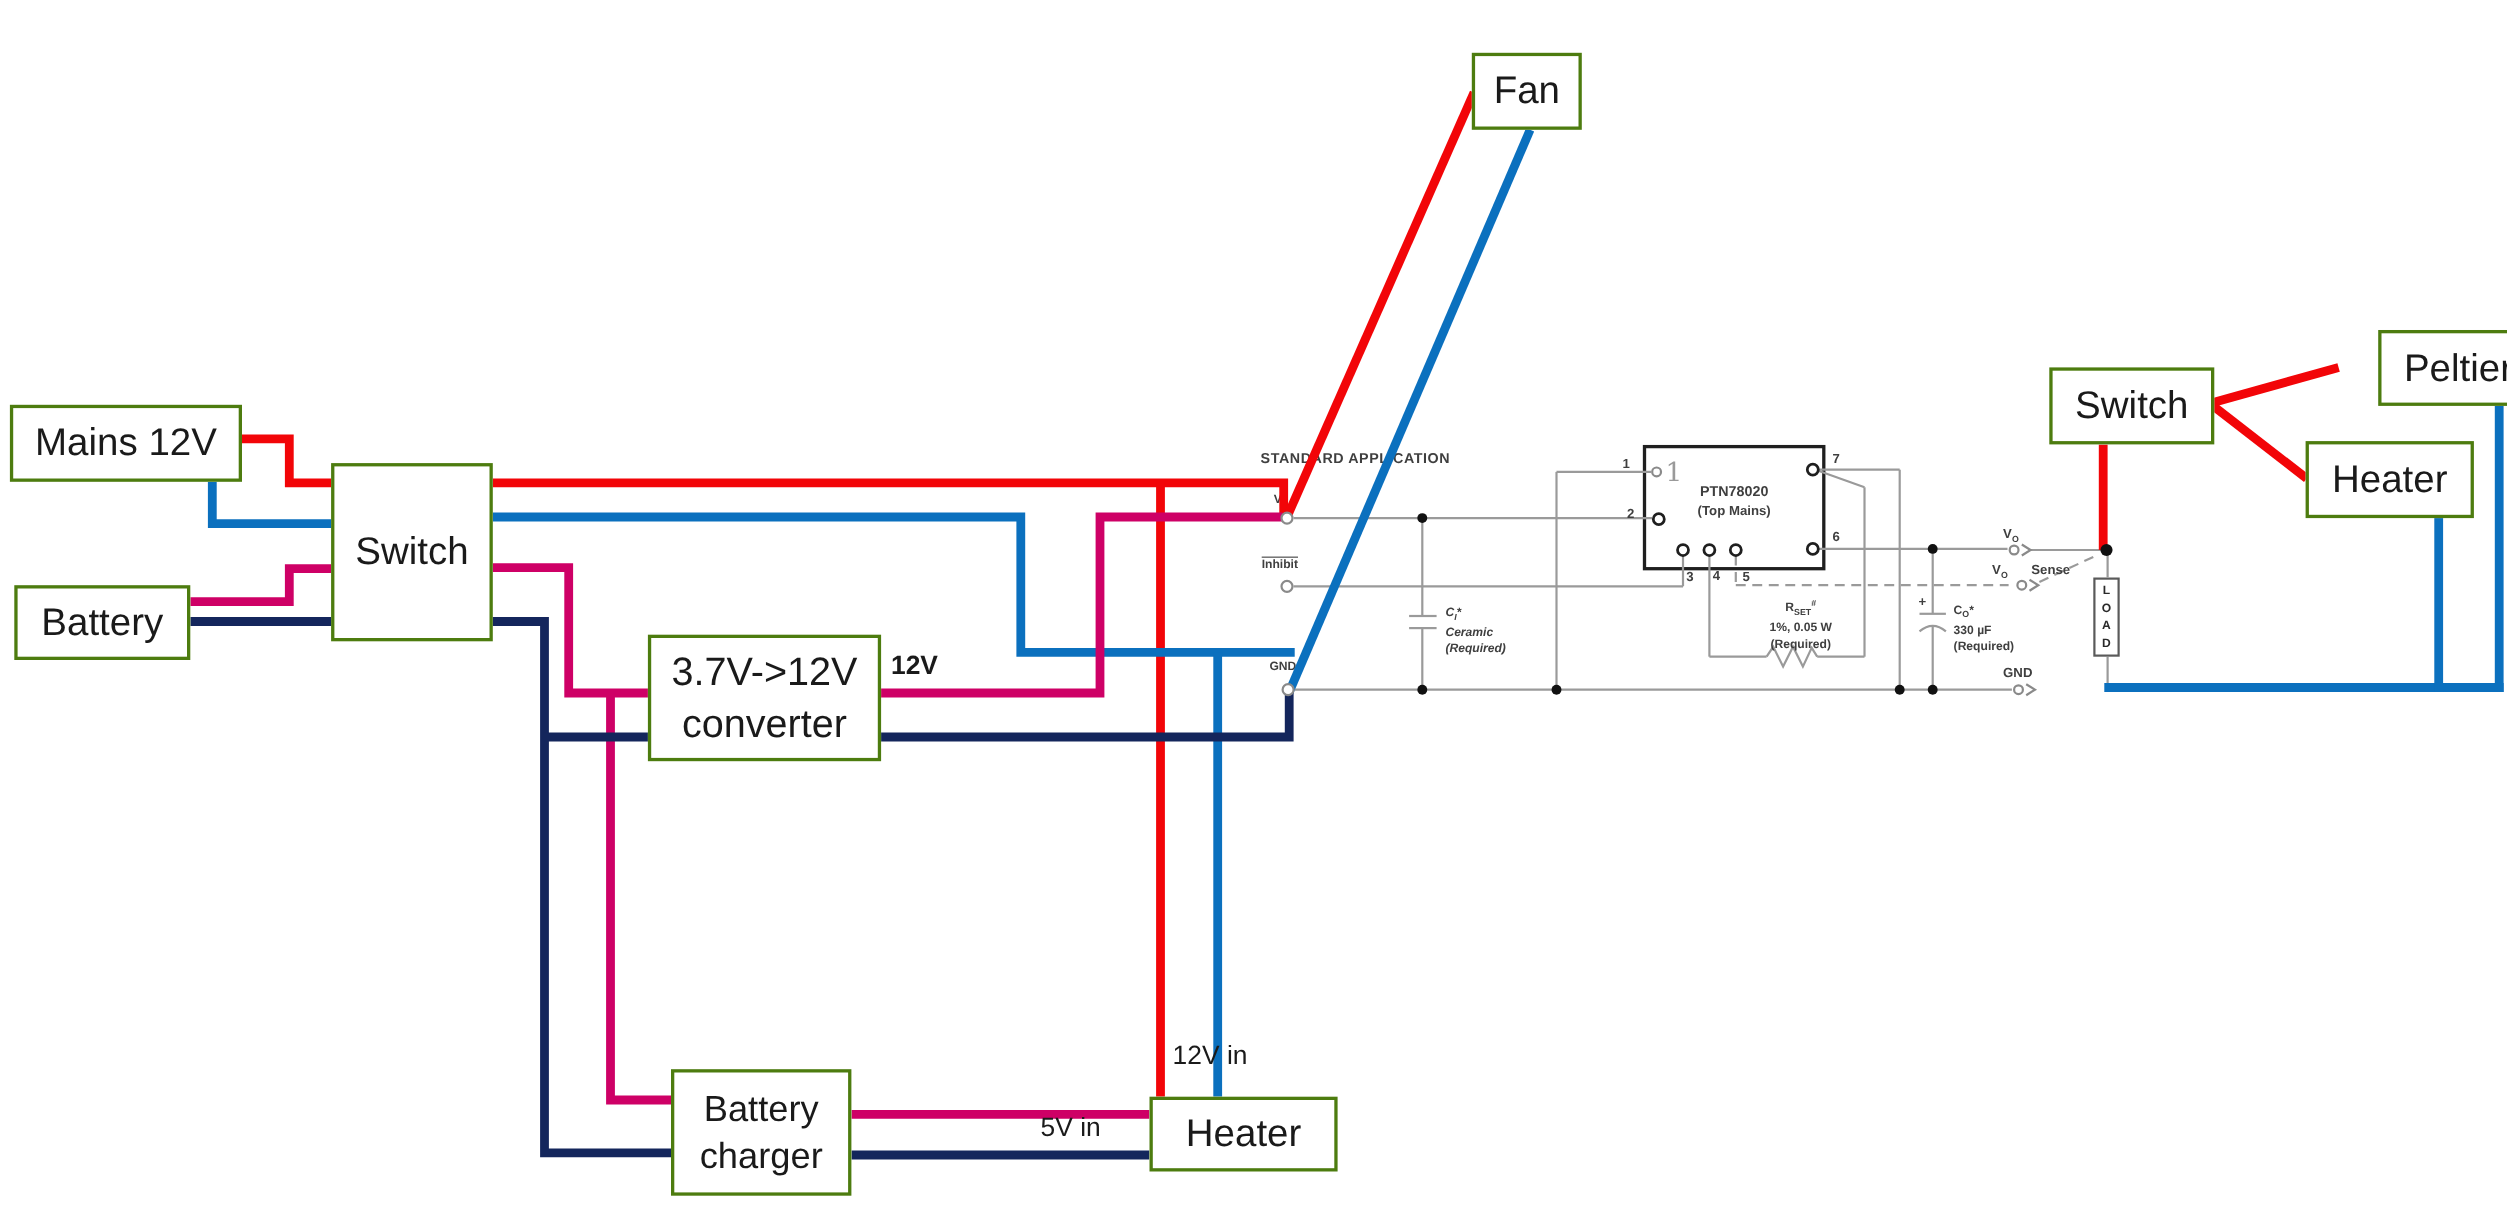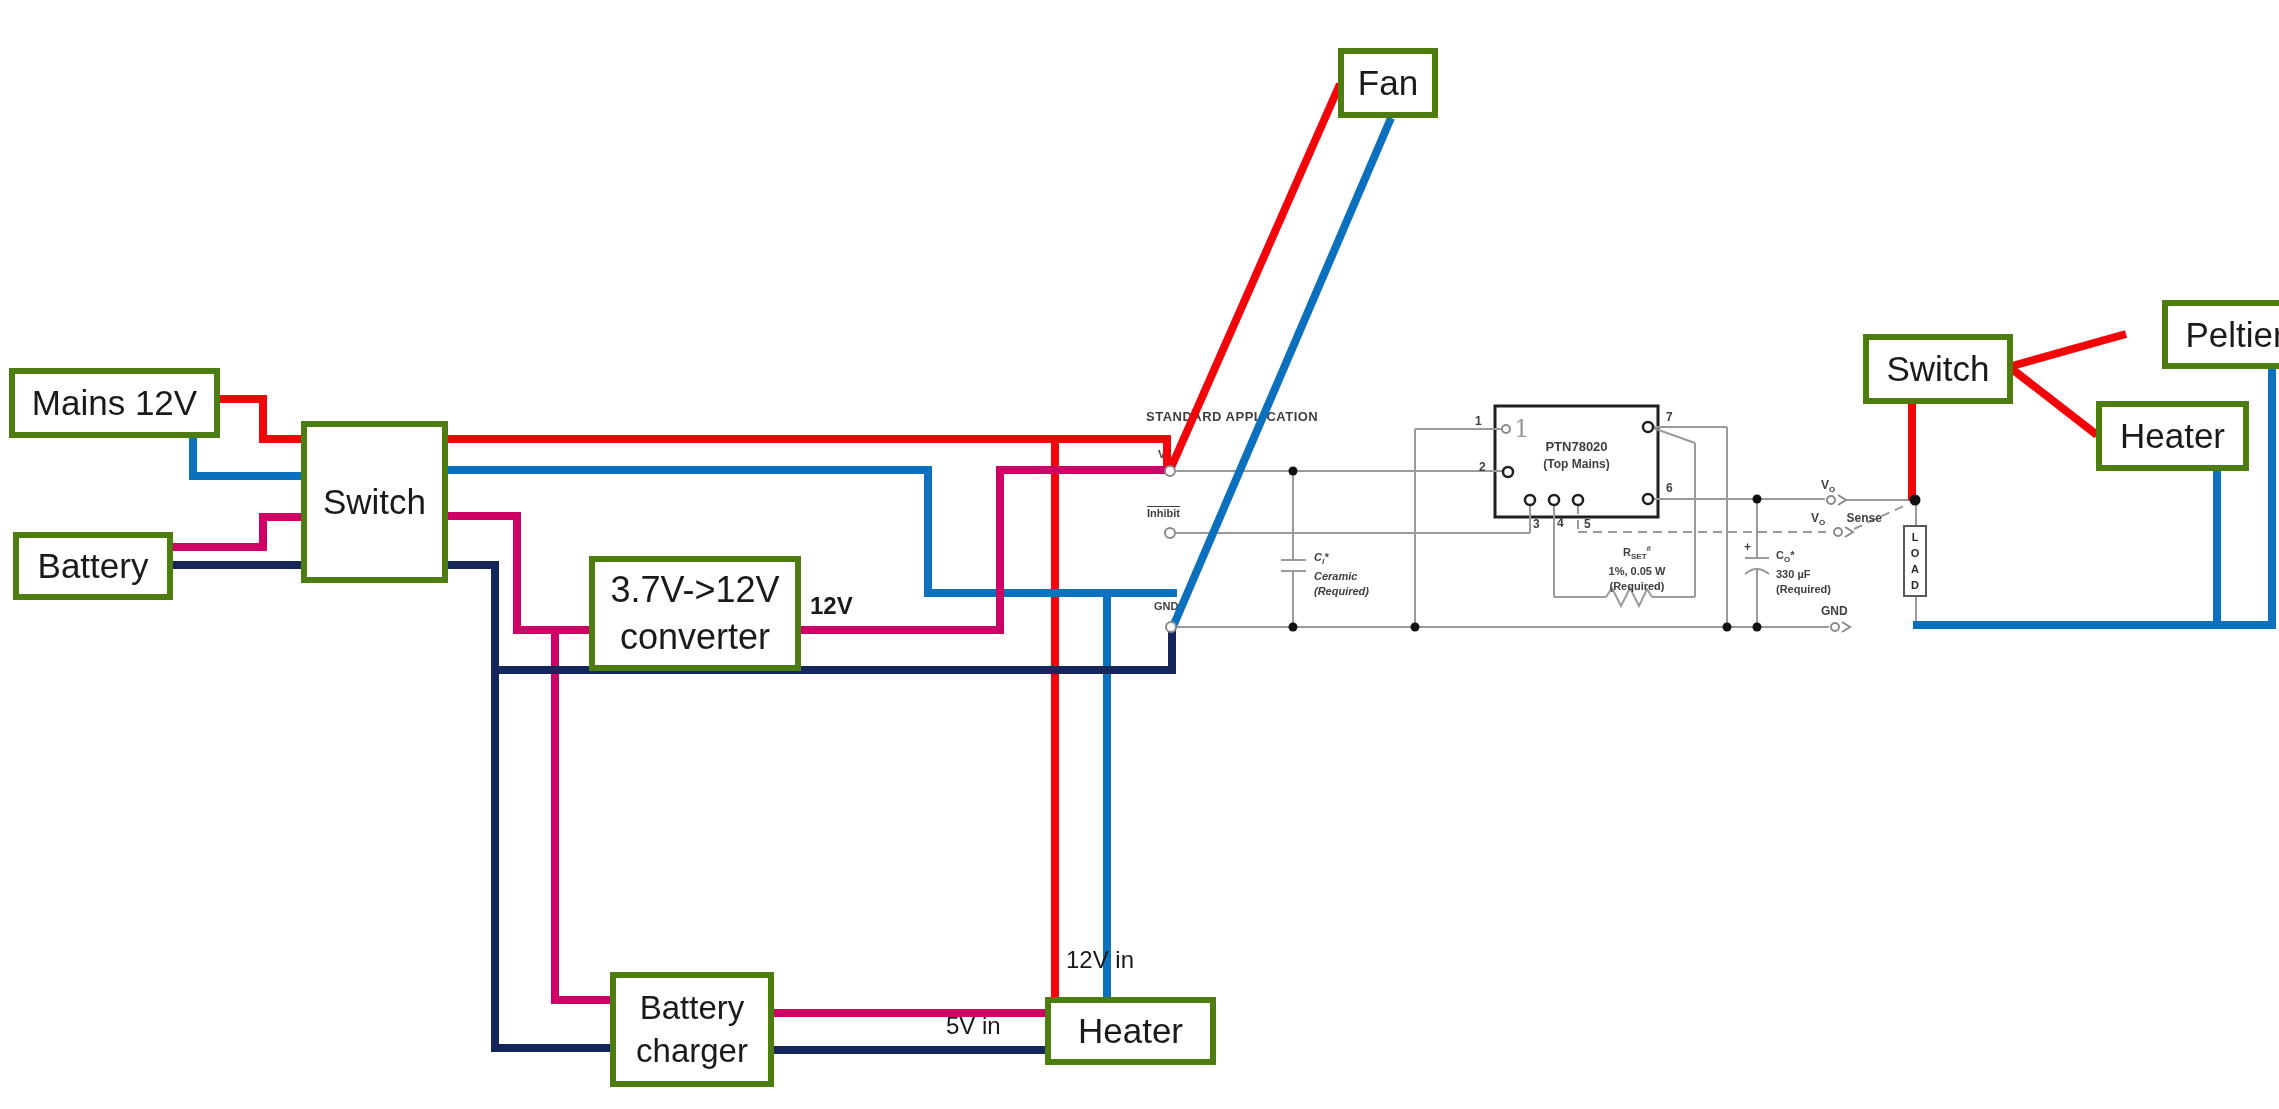--- a/index.html
+++ b/index.html
@@ -3,21 +3,21 @@
 <meta charset="utf-8">
 <style>
   html,body{margin:0;padding:0;background:#ffffff;}
   .canvas{position:relative;width:2279px;height:1109px;background:#fff;overflow:hidden;
           font-family:"Liberation Sans", sans-serif;}
   .layer{position:absolute;left:0;top:0;width:100%;height:100%;}
   .under{z-index:0;}
   .wires{z-index:1;}
   .over{z-index:2;}
   .abs{position:absolute;}
-  .box{position:absolute;box-sizing:border-box;border:6px solid #4d7c0f;background:#fff;
+  .box{position:absolute;box-sizing:border-box;border:3px solid #4d7c0f;background:#fff;
        display:flex;flex-direction:column;align-items:center;justify-content:center;
        font-size:35px;color:#1a1a1a;line-height:1.3;z-index:2;}
   .wlabel{position:absolute;font-size:24px;color:#1a1a1a;z-index:2;white-space:nowrap;}
   .slabel{position:absolute;font-weight:bold;color:#3f3f3f;white-space:nowrap;}
   .s11{font-size:11px;}
   .s12{font-size:12px;}
   .s13{font-size:13px;}
   .blk{line-height:15px;}
   .ctr{text-align:center;}
   .ovl{text-decoration:overline;}
@@ -148,21 +148,21 @@
     </div>
     <div class="box" style="left:9px;top:368px;width:211px;height:70px;">
       <span>Mains 12V</span>
     </div>
     <div class="box" style="left:13px;top:532px;width:160px;height:68px;">
       <span>Battery</span>
     </div>
     <div class="box" style="left:301px;top:421px;width:147px;height:162px;">
       <span>Switch</span>
     </div>
-    <div class="box" style="left:589px;top:556px;width:212px;height:115px;font-size:36px;">
+    <div class="box" style="left:589px;top:577px;width:212px;height:115px;font-size:36px;">
       <span>3.7V-&gt;12V</span>
       <span>converter</span>
     </div>
     <div class="box" style="left:610px;top:972px;width:164px;height:115px;font-size:33px;">
       <span>Battery</span>
       <span>charger</span>
     </div>
     <div class="box" style="left:1045px;top:997px;width:171px;height:68px;">
       <span>Heater</span>
     </div>

